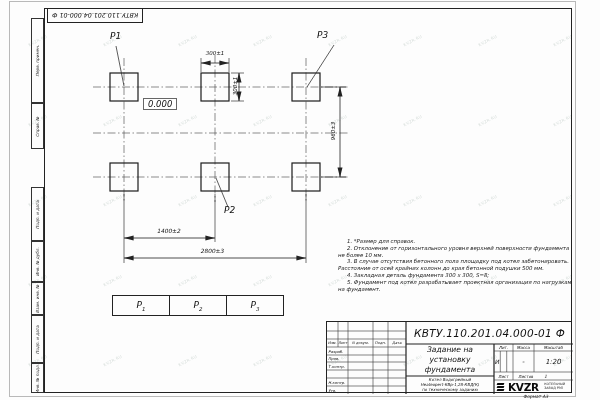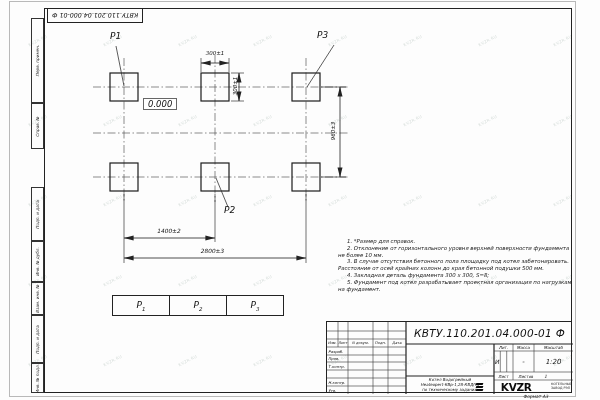--- a/index.html
+++ b/index.html
@@ -25,21 +25,21 @@
   table.loads { position:absolute; left:112px; top:295px; border-collapse:collapse; z-index:3; }
   table.loads td { border:1.2px solid #222; width:57px; text-align:center; font-style:italic; color:#111; }
   table.loads tr.hd td { height:20px; font-size:9px; }
   table.loads tr.vl td { height:18px; font-size:8px; }
   .notes { position:absolute; left:338px; top:238px; width:234px; font-size:5.4px; line-height:1.26;
            font-style:italic; color:#222; z-index:3; }
   .notes p { text-indent:9px; margin:0; }
   .tb { position:absolute; left:326px; top:321px; width:246px; height:72px; border:1.4px solid #222; z-index:3; background:transparent; }
   .tb .cell { position:absolute; font-style:italic; color:#111; display:flex; align-items:center; justify-content:center; text-align:center; }
   .tb .lbl { justify-content:flex-start; padding-left:1.5px; }
-  .logo-row { position:absolute; left:168px; top:58px; width:77px; height:14px; display:flex; align-items:center; gap:18px;justify-content:flex-end; }
+  .logo-row { position:absolute; left:168px; top:58px; width:77px; height:14px; display:flex; align-items:center; gap:4px; }
   .logo-bars { display:flex; flex-direction:column; gap:1px; margin-left:2px; }
   .logo-bars b { width:7px; height:2px; background:#0b0b0b; transform:skewX(-20deg); }
   .logo-txt { font-weight:bold; font-size:10.5px; color:#0b0b0b; letter-spacing:-.3px; font-style:normal; }
   .logo-co { font-size:3.2px; line-height:1.15; color:#222; font-style:normal; text-align:left; margin-left:1.5px; }
   .fmt { position:absolute; left:500px; top:394px; width:72px; text-align:center; font-size:4.4px; font-style:italic; color:#222; z-index:3; }
 </style>
 </head>
 <body>
 
 <div class="canvas">
@@ -223,20 +223,21 @@
         <line x1="167" y1="50" x2="246" y2="50"></line>
         <line x1="167" y1="58" x2="246" y2="58"></line>
         <line x1="186" y1="22" x2="186" y2="58"></line>
         <line x1="207" y1="22" x2="207" y2="50"></line>
         <line x1="173.3" y1="29" x2="173.3" y2="50"></line>
         <line x1="179.7" y1="29" x2="179.7" y2="50"></line>
       </g>
     </svg>
 
     <div class="cell" style="left:79px;top:0;width:167px;height:22px;font-size:10.5px;letter-spacing:.3px;">КВТУ.110.201.04.000-01  Ф</div>
+    <div class="cell" style="left:81px;top:23px;width:84px;height:30px;font-size:7.6px;line-height:1.3;white-space:normal;">Задание на установку фундамента</div>
 
     <div class="cell" style="left:80px;top:55px;width:86px;height:5px;font-size:4px;">Котел Водогрейный</div>
     <div class="cell" style="left:80px;top:60px;width:86px;height:5px;font-size:4px;">Heatexpert-КВр-1,28-КБД(К)</div>
     <div class="cell" style="left:80px;top:65px;width:86px;height:5px;font-size:4px;">по техническому заданию</div>
 
     <div class="cell" style="left:0;top:17px;width:11px;height:8px;font-size:3.6px;">Изм.</div>
     <div class="cell" style="left:11px;top:17px;width:10px;height:8px;font-size:3.6px;">Лист</div>
     <div class="cell" style="left:21px;top:17px;width:25px;height:8px;font-size:3.6px;">N докум.</div>
     <div class="cell" style="left:46px;top:17px;width:15px;height:8px;font-size:3.6px;">Подп.</div>
     <div class="cell" style="left:61px;top:17px;width:18px;height:8px;font-size:3.6px;">Дата</div>

